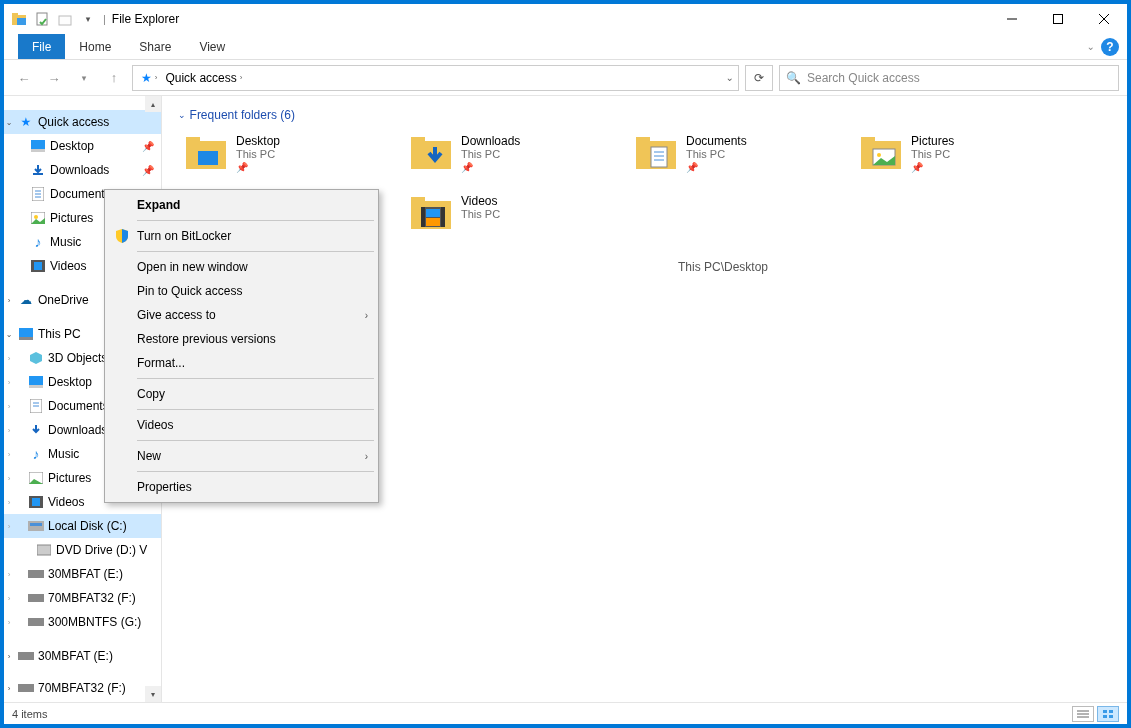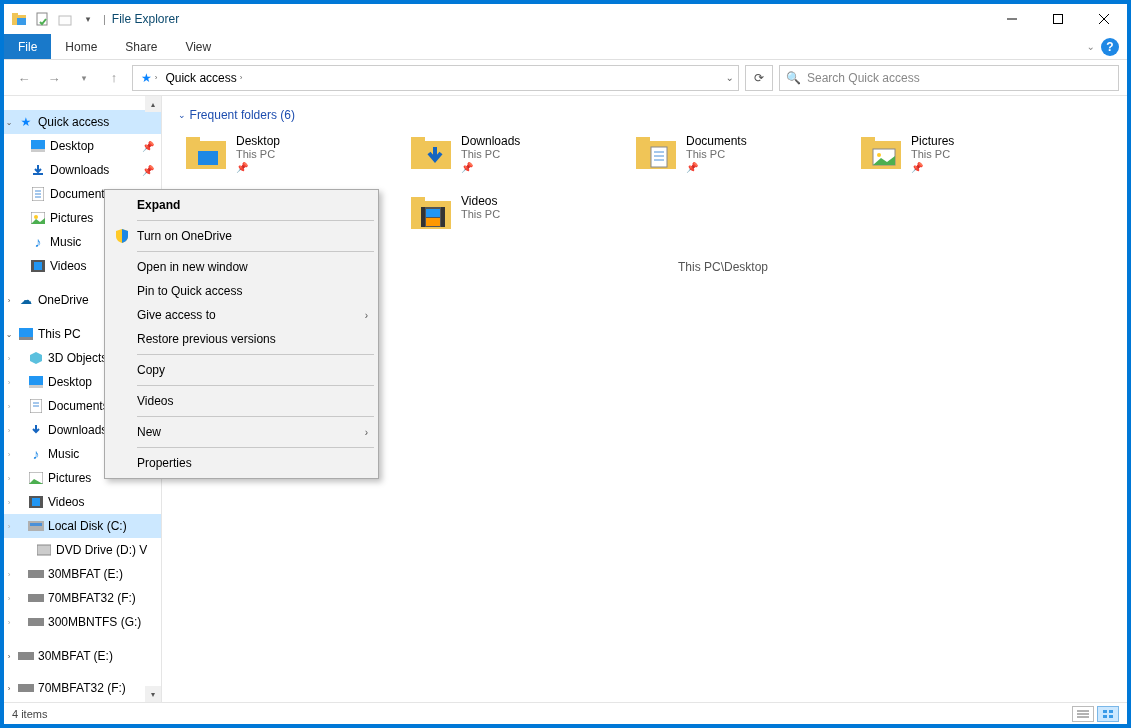--- a/index.html
+++ b/index.html
@@ -3,26 +3,26 @@
 <meta charset="utf-8">
 <style>
 * { margin:0; padding:0; box-sizing:border-box; font-family:"Segoe UI",Arial,sans-serif; }
 body { background:#0078d7; width:1131px; height:728px; overflow:hidden; }
 .window { position:absolute; top:4px; left:4px; right:4px; bottom:4px; background:#fff; display:flex; flex-direction:column; }
 
 .titlebar { height:30px; display:flex; align-items:center; background:#fff; }
 .titlebar .qat { display:flex; align-items:center; gap:5px; padding-left:6px; }
 .qat-icon { width:18px; height:18px; display:flex; align-items:center; justify-content:center; font-size:11px; }
 .titlebar .sep { color:#888; margin:0 6px; font-size:11px;}
-.titlebar .title { font-size:12px; color:#0c4a6e; }
+.titlebar .title { font-size:12px; color:#000000; }
 .titlebar .spacer { flex:1; }
 .winbtn { width:46px; height:30px; display:flex; align-items:center; justify-content:center; }
 .winbtn svg { width:10px; height:10px; }
 
-.ribbon { height:26px; display:flex; align-items:stretch; border-bottom:1px solid #e0e0e0; }
+.ribbon { height:26px; display:flex; align-items:stretch; border-bottom:1px solid #e0e0e0;padding-left:14px; }
 .tab { padding:0 14px; display:flex; align-items:center; font-size:12px; color:#333; }
 .tab.file { background:#1979ca; color:#fff; }
 .ribbon .spacer { flex:1; }
 .rib-end { display:flex; align-items:center; gap:6px; padding-right:8px; }
 .help { width:18px; height:18px; border-radius:50%; background:#1e88e5; color:#fff; font-size:12px; display:flex; align-items:center; justify-content:center; font-weight:bold; }
 
 .addrrow { height:36px; display:flex; align-items:center; gap:6px; padding:4px 8px; border-bottom:1px solid #e5e5e5; }
 .navbtn { width:24px; height:24px; display:flex; align-items:center; justify-content:center; color:#888; font-size:13px; }
 .addrbar { flex:1; height:26px; border:1px solid #ccc; display:flex; align-items:center; padding:0 4px; font-size:12px; }
 .addrbar .crumb { display:flex; align-items:center; gap:3px; padding:0 4px; }
@@ -522,36 +522,39 @@
         <span>Expand</span>
       </div>
     <div class="ctx-sep"></div>
     <div class="ctx-item">
         <span class="cico">
           <svg width="16" height="16">
             <path d="M8 1 l6 2 v5 c0 4 -3 6 -6 7 c-3 -1 -6 -3 -6 -7 v-5 z" fill="#ffca28"></path>
             <path d="M8 1 l6 2 v5 c0 4 -3 6 -6 7 z" fill="#1e88e5"></path>
           </svg>
         </span>
-        <span>Turn on OneDrive</span>
+        <span>Turn on BitLocker</span>
       </div>
     <div class="ctx-sep"></div>
     <div class="ctx-item">
         <span>Open in new window</span>
       </div>
     <div class="ctx-item">
         <span>Pin to Quick access</span>
       </div>
     <div class="ctx-item">
         <span>Give access to</span>
         <span class="arrow">›</span>
       </div>
     <div class="ctx-item">
         <span>Restore previous versions</span>
       </div>
+    <div class="ctx-item">
+        <span>Format...</span>
+      </div>
     <div class="ctx-sep"></div>
     <div class="ctx-item">
         <span>Copy</span>
       </div>
     <div class="ctx-sep"></div>
     <div class="ctx-item">
         <span>Videos</span>
       </div>
     <div class="ctx-sep"></div>
     <div class="ctx-item">

